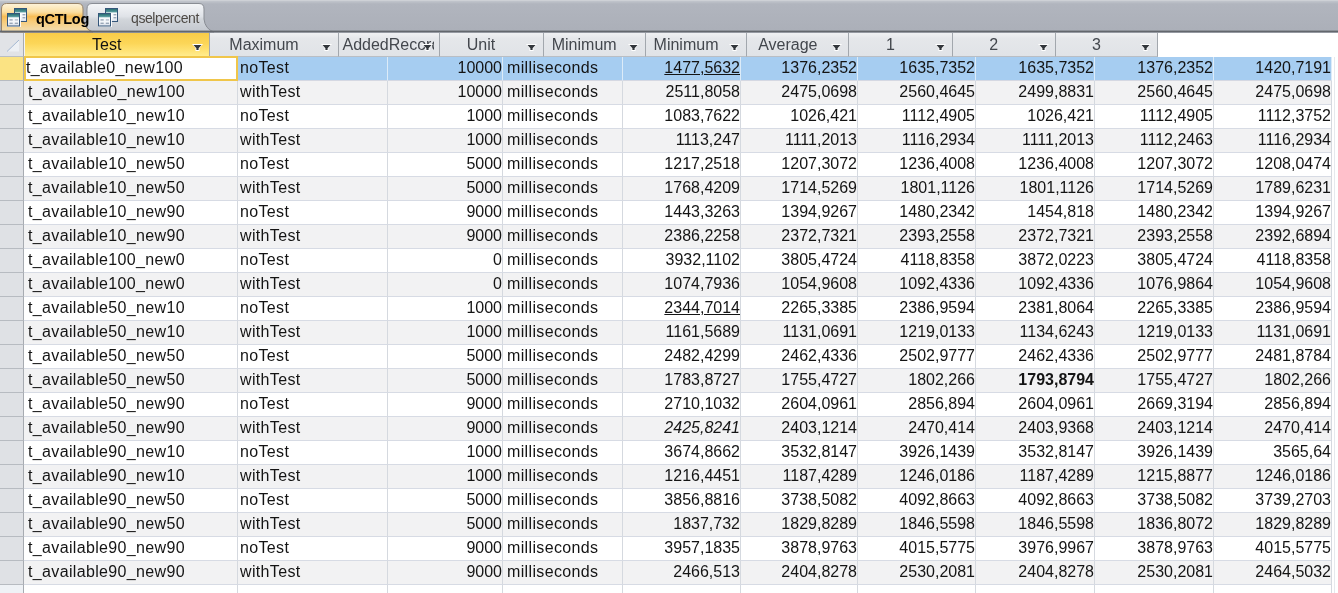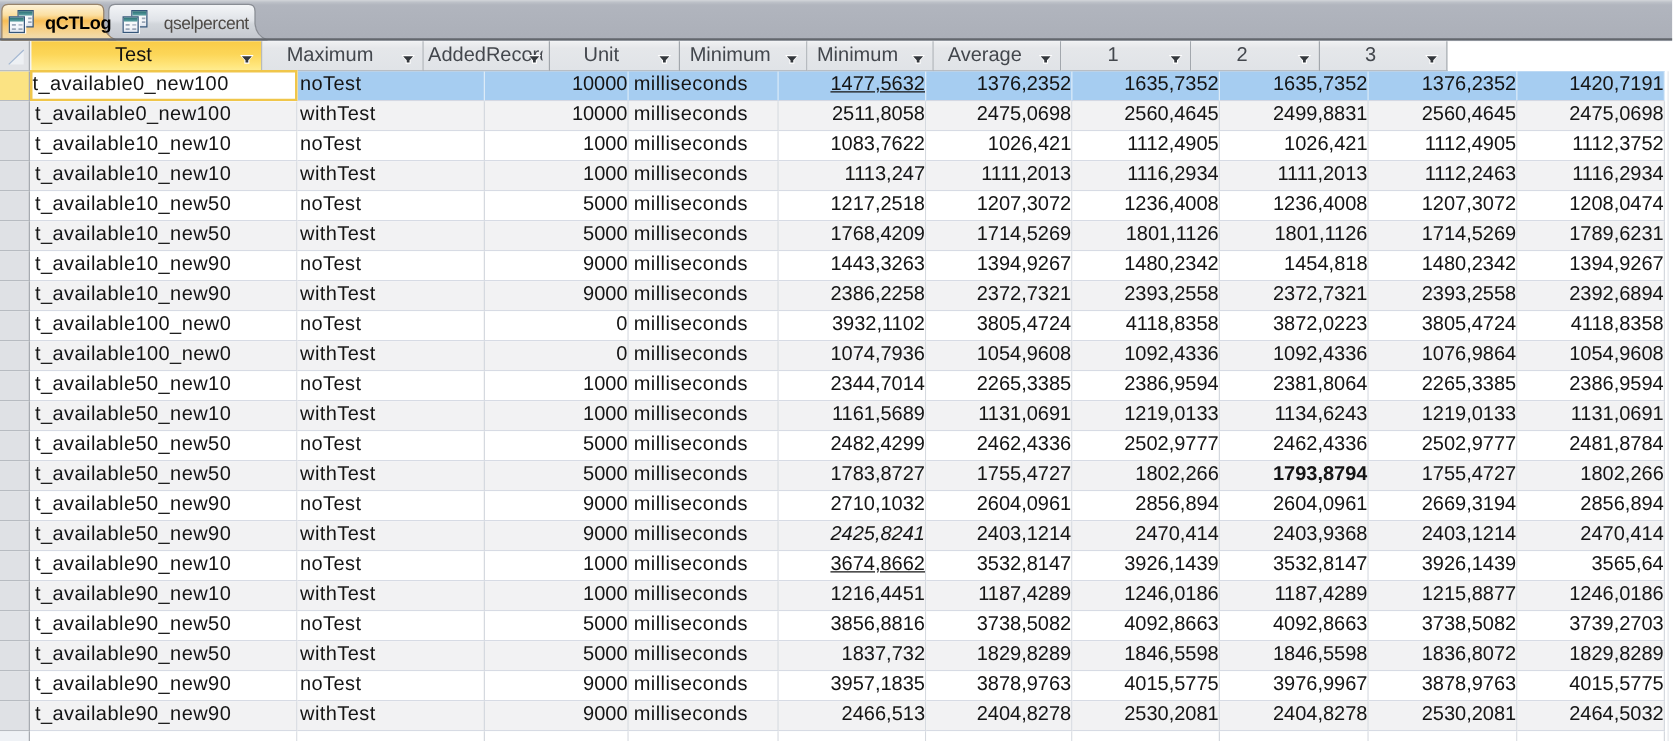--- a/index.html
+++ b/index.html
@@ -321,21 +321,21 @@
         <div class="cell cr even" style="width:119px;">1092,4336</div>
         <div class="cell cr even" style="width:119px;">1076,9864</div>
         <div class="cell cr even" style="width:118px;">1054,9608</div>
       </div>
 <div class="row ">
         <div class="sel"></div>
         <div class="cell cl odd" style="width:214px;">t_available50_new10</div>
         <div class="cell cl odd" style="width:150px;padding-left:2px;">noTest</div>
         <div class="cell cr odd" style="width:115px;">1000</div>
         <div class="cell cl odd" style="width:120px;">milliseconds</div>
-        <div class="cell cr odd" style="width:118px;">2344,7014</div>
+        <div class="cell cr odd" style="width:118px;text-decoration:underline;">2344,7014</div>
         <div class="cell cr odd" style="width:117px;">2265,3385</div>
         <div class="cell cr odd" style="width:118px;">2386,9594</div>
         <div class="cell cr odd" style="width:119px;">2381,8064</div>
         <div class="cell cr odd" style="width:119px;">2265,3385</div>
         <div class="cell cr odd" style="width:118px;">2386,9594</div>
       </div>
 <div class="row ">
         <div class="sel"></div>
         <div class="cell cl even" style="width:214px;">t_available50_new10</div>
         <div class="cell cl even" style="width:150px;padding-left:2px;">withTest</div>
@@ -399,21 +399,21 @@
         <div class="cell cr even" style="width:119px;">2403,9368</div>
         <div class="cell cr even" style="width:119px;">2403,1214</div>
         <div class="cell cr even" style="width:118px;">2470,414</div>
       </div>
 <div class="row ">
         <div class="sel"></div>
         <div class="cell cl odd" style="width:214px;">t_available90_new10</div>
         <div class="cell cl odd" style="width:150px;padding-left:2px;">noTest</div>
         <div class="cell cr odd" style="width:115px;">1000</div>
         <div class="cell cl odd" style="width:120px;">milliseconds</div>
-        <div class="cell cr odd" style="width:118px;text-decoration:underline;">3674,8662</div>
+        <div class="cell cr odd" style="width:118px;">3674,8662</div>
         <div class="cell cr odd" style="width:117px;">3532,8147</div>
         <div class="cell cr odd" style="width:118px;">3926,1439</div>
         <div class="cell cr odd" style="width:119px;">3532,8147</div>
         <div class="cell cr odd" style="width:119px;">3926,1439</div>
         <div class="cell cr odd" style="width:118px;">3565,64</div>
       </div>
 <div class="row ">
         <div class="sel"></div>
         <div class="cell cl even" style="width:214px;">t_available90_new10</div>
         <div class="cell cl even" style="width:150px;padding-left:2px;">withTest</div>

